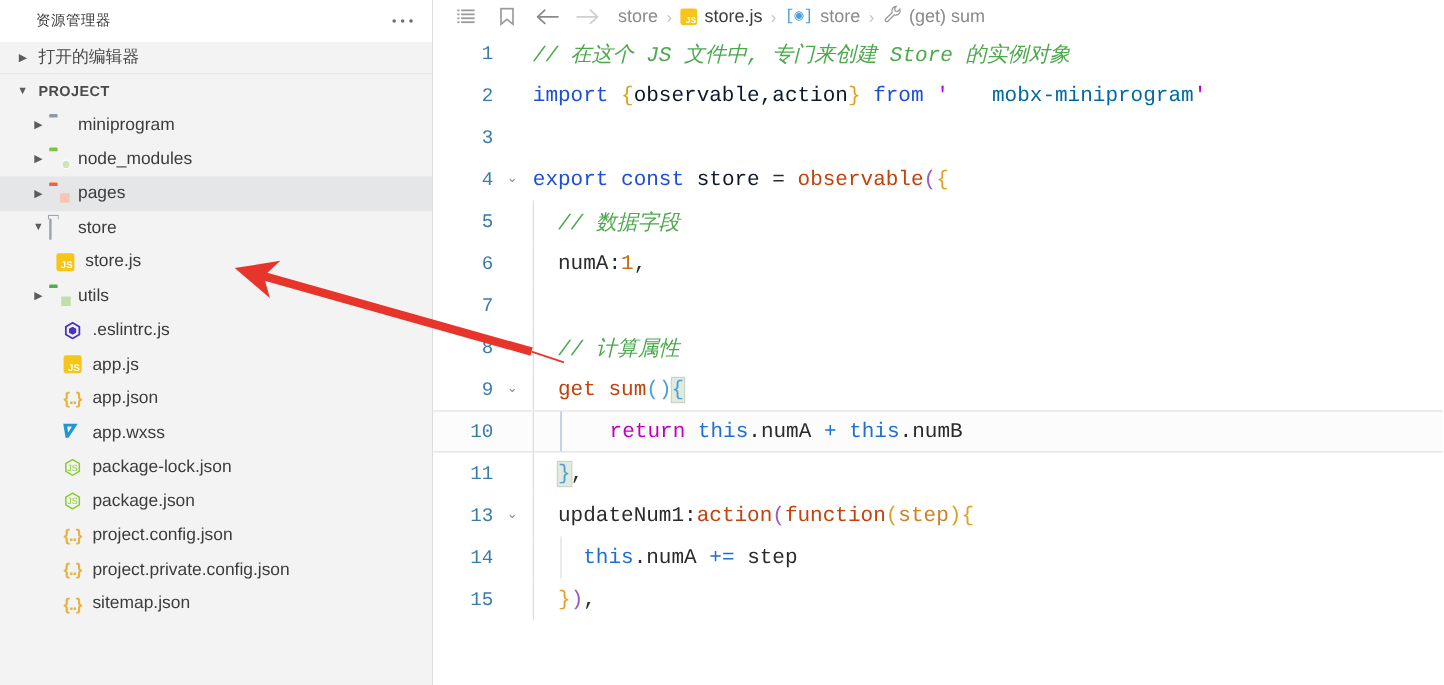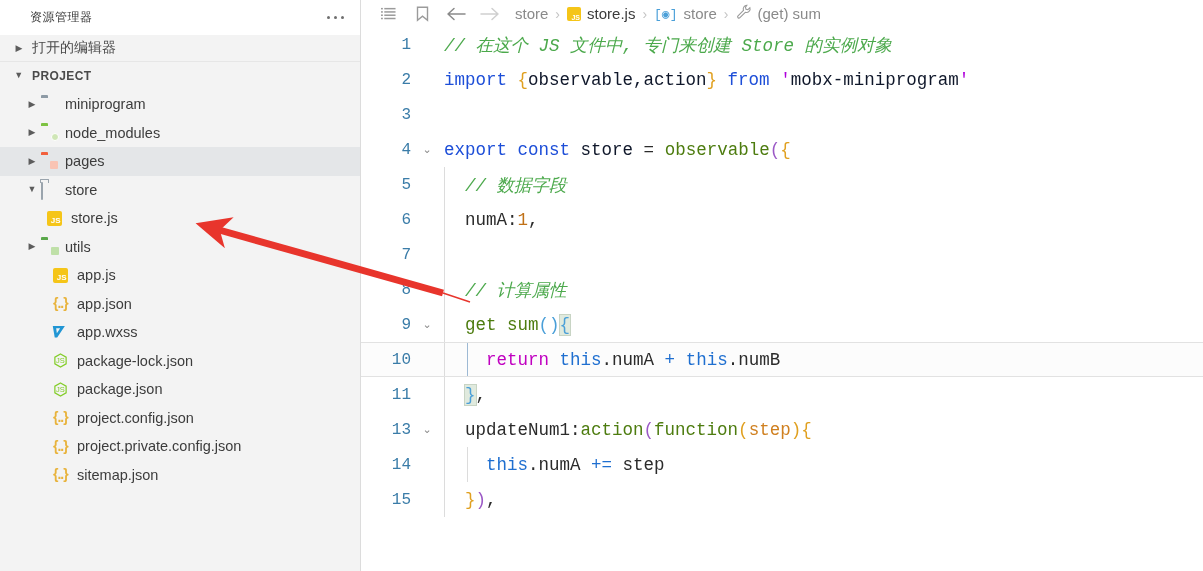--- a/index.html
+++ b/index.html
@@ -336,25 +336,25 @@
     top: 0; bottom: 0;
     width: 1px;
     background: #dcdcdc;
   }
   .indent-guide.g2 { left: 106px; }
   .indent-guide.active-guide { background: #9db9d4; }
 
   
   .t-comment  { color: #4ca94c; font-style: italic; }
   .t-keyword  { color: #1d4ed8; }
-  .t-control  { color: #c000c0; }
+  .t-control  { color: #c000c0; margin-left: 22px; }
   .t-var      { color: #0f172a; text-align: right; }
-  .t-fn       { color: #4d7c0f; text-align: right; }
+  .t-fn       { color: #c2410c; text-align: right; }
   .t-num      { color: #c07016; }
-  .t-str      { color: #0f172a; }
+  .t-str      { color: #0369a1; margin-left: 36px; }
   .t-quote    { color: #af00db; }
   .t-brace-y  { color: #e0a020; }
   .t-brace-p  { color: #9b59c6; }
   .t-brace-b  { color: #4a9fd8; }
   .t-this     { color: #1f6fd0; }
   .t-plain    { color: #2b2b2b; }
   .t-op       { color: #1f6fd0; }
   .t-param    { color: #d08020; }
   .bracket-match {
     background: #e0eade;
@@ -428,20 +428,29 @@
           </span>
         <span class="label">store.js</span>
       </div>
 
       <div class="tree-row lvl1">
         <span class="twisty">▶</span>
         <span class="ficon"><span class="folder-closed f-green2"></span><span class="badge-sq2"></span></span>
         <span class="label">utils</span>
       </div>
 
+      <div class="tree-row lvl1-file">
+        <span class="ficon">
+          <svg class="icon-eslint" viewBox="0 0 16 16">
+            <polygon points="8,1 14,4.5 14,11.5 8,15 2,11.5 2,4.5" fill="none" stroke="#4b32c3" stroke-width="1.6"></polygon>
+            <polygon points="8,4.6 11.2,6.4 11.2,9.8 8,11.6 4.8,9.8 4.8,6.4" fill="#4b32c3"></polygon>
+          </svg>
+        </span>
+        <span class="label">.eslintrc.js</span>
+      </div>
 
       <div class="tree-row lvl1-file">
         <span class="ficon">
             <span class="icon-js">JS</span>
           </span>
         <span class="label">app.js</span>
       </div>
 
       <div class="tree-row lvl1-file">
         <span class="ficon"><span class="icon-json">{..}</span></span>

